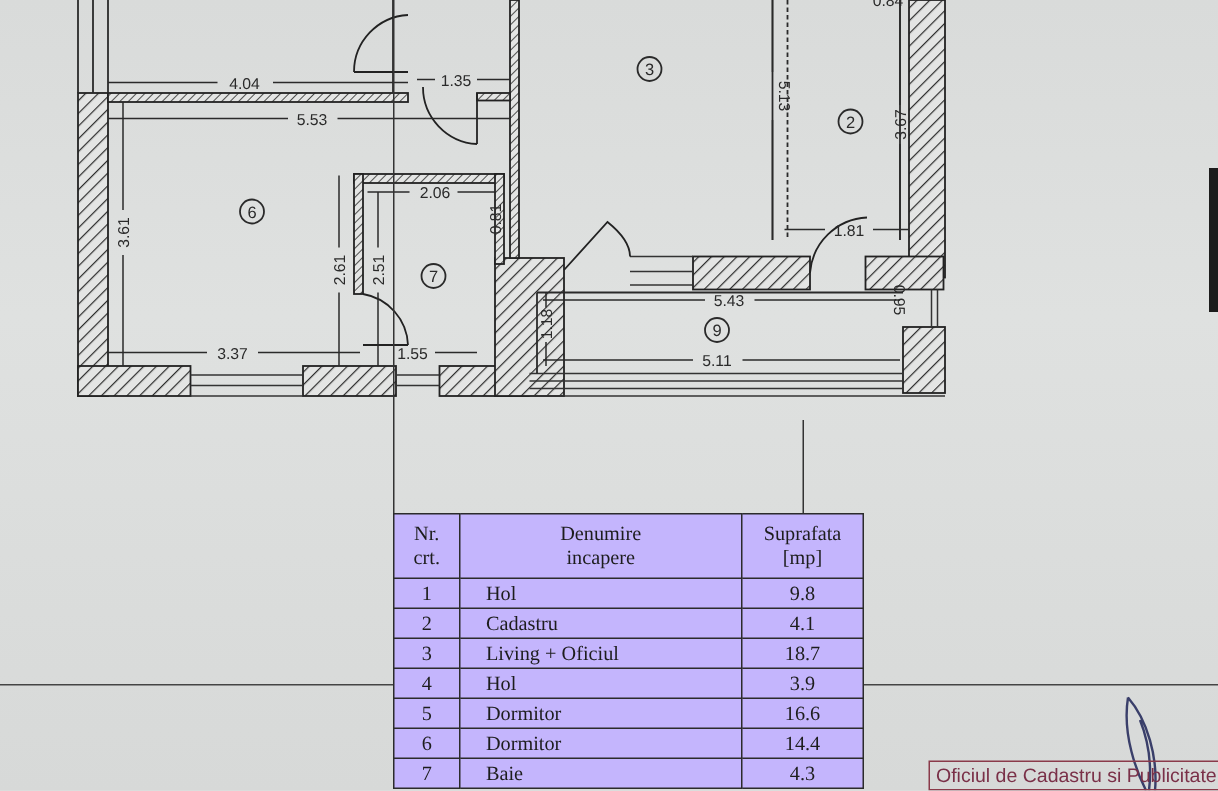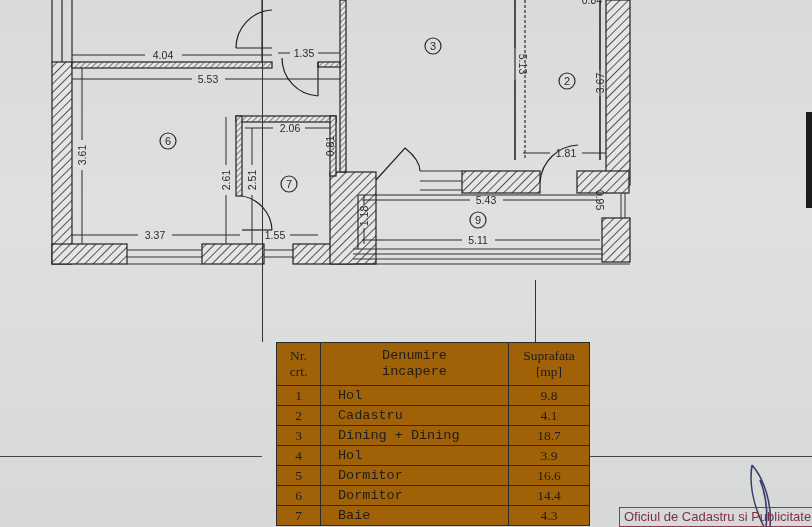--- a/index.html
+++ b/index.html
@@ -11,31 +11,31 @@
   .paper {
     position:absolute; left:0; top:0; width:812px; height:527px;
     background:linear-gradient(180deg,#d9dbda 0%,#dfe1e0 40%,#d7d9d8 100%);
   }
   svg.plan { position:absolute; left:0; top:0; }
   .dim { font-family:"Liberation Sans", sans-serif; font-size:10.5px; fill:#2a2a2a; }
   .roomno { font-family:"Liberation Sans", sans-serif; font-size:11px; fill:#2a2a2a; }
 
   
   .rooms-table {
-    position:absolute; left:276px; top:342px;
+    position:absolute; left:262px; top:342px;
     border-collapse:collapse;
     font-family:"Liberation Serif", serif; font-size:13.5px; color:#1d1d1d;
-    background:#a16207;
+    background:#c4b5fd;
   }
   .rooms-table th, .rooms-table td {
     border:1.6px solid #2b2b2b; padding:0; height:19px; line-height:19px;
   }
   .rooms-table th { font-weight:normal; line-height:16px; height:42px; vertical-align:middle; }
   .c-nr { width:43px; text-align:center; }
-  .c-name { width:170px; text-align:left; padding-left:17px !important;font-family:Liberation Mono, monospace; }
+  .c-name { width:170px; text-align:left; padding-left:17px !important; }
   .c-area { width:80px; text-align:center;border-radius:16px; }
   th.c-name { text-align:center; padding-left:0 !important; }
 
   .vline { position:absolute; width:1px; background:#333; }
   .hline { position:absolute; height:1px; background:#444; }
 
   .stamp {
     position:absolute; left:619px; top:507px; width:200px; height:20px;
     border:1.5px solid #8a3a4a; color:#7a3048;
     font-family:"Liberation Sans", sans-serif; font-size:13px; line-height:18px;
@@ -225,21 +225,21 @@
       <td class="c-name">Hol</td>
       <td class="c-area">9.8</td>
     </tr>
     <tr>
       <td class="c-nr">2</td>
       <td class="c-name">Cadastru</td>
       <td class="c-area">4.1</td>
     </tr>
     <tr>
       <td class="c-nr">3</td>
-      <td class="c-name">Dining + Dining</td>
+      <td class="c-name">Living + Oficiul</td>
       <td class="c-area">18.7</td>
     </tr>
     <tr>
       <td class="c-nr">4</td>
       <td class="c-name">Hol</td>
       <td class="c-area">3.9</td>
     </tr>
     <tr>
       <td class="c-nr">5</td>
       <td class="c-name">Dormitor</td>

